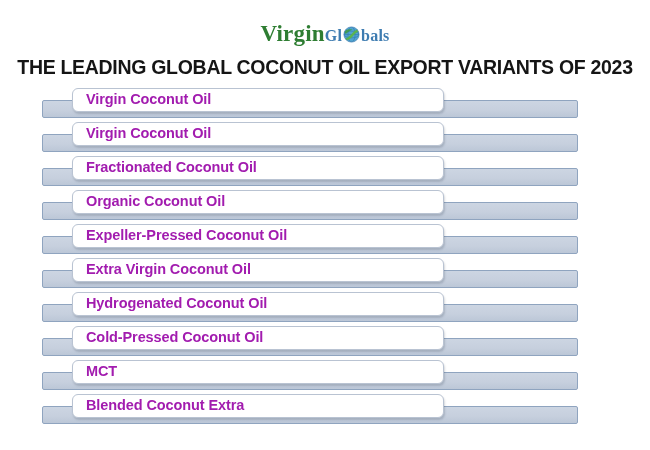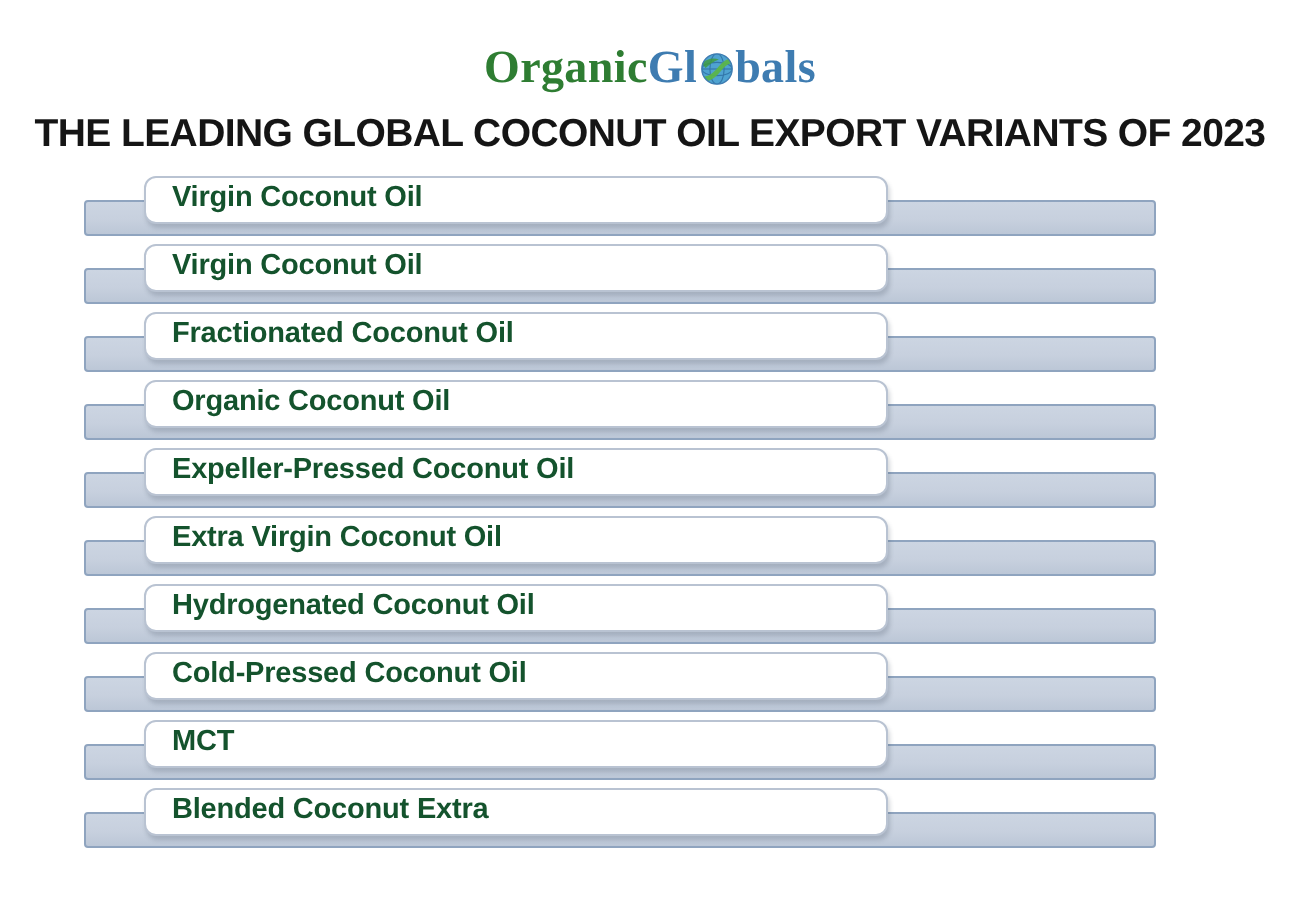--- a/index.html
+++ b/index.html
@@ -34,21 +34,21 @@
   .logo-word-import {
     font-family: "Liberation Serif", serif;
     font-size: 23px;
     font-weight: 700;
     color: #2E7D32;
     letter-spacing: 0.2px;
   }
   .logo-word-gl,
   .logo-word-bals {
     font-family: "Liberation Serif", serif;
-    font-size: 23px;
+    font-size: 16px;
     font-weight: 700;
     color: #3E7CB1;
     letter-spacing: 0.2px;
   }
   .logo-globe {
     display: inline-block;
     width: 19px;
     height: 19px;
     vertical-align: -3px;
     margin: 0 0px;
@@ -107,32 +107,32 @@
   }
   .row-label {
     position: absolute;
     left: 86px;
     top: 0px;
     height: 30px;
     line-height: 23px;
     font-family: "Liberation Sans", sans-serif;
     font-size: 14.5px;
     font-weight: 700;
-    color: #14532d;
+    color: #a21caf;
     white-space: nowrap;
     letter-spacing: -0.1px;
   }
 </style>
 </head>
 <body>
 
 <div class="page">
 
   <div class="logo">
-    <span class="logo-word-import">Organic</span><span class="logo-word-gl">Gl</span><span class="logo-globe"><svg viewBox="0 0 40 40" width="19" height="19" xmlns="http://www.w3.org/2000/svg">
+    <span class="logo-word-import">Virgin</span><span class="logo-word-gl">Gl</span><span class="logo-globe"><svg viewBox="0 0 40 40" width="19" height="19" xmlns="http://www.w3.org/2000/svg">
         <defs>
           <clipPath id="gclip">
               <circle cx="20" cy="20" r="16"></circle>
             </clipPath>
         </defs>
         <circle cx="20" cy="20" r="16" fill="#4FA3D1"></circle>
         <g clip-path="url(#gclip)" stroke="#2E6FA3" stroke-width="1.2" fill="none" opacity="0.85">
           <ellipse cx="20" cy="20" rx="16" ry="7"></ellipse>
           <ellipse cx="20" cy="20" rx="7.5" ry="16"></ellipse>
           <line x1="4" y1="20" x2="36" y2="20"></line>

